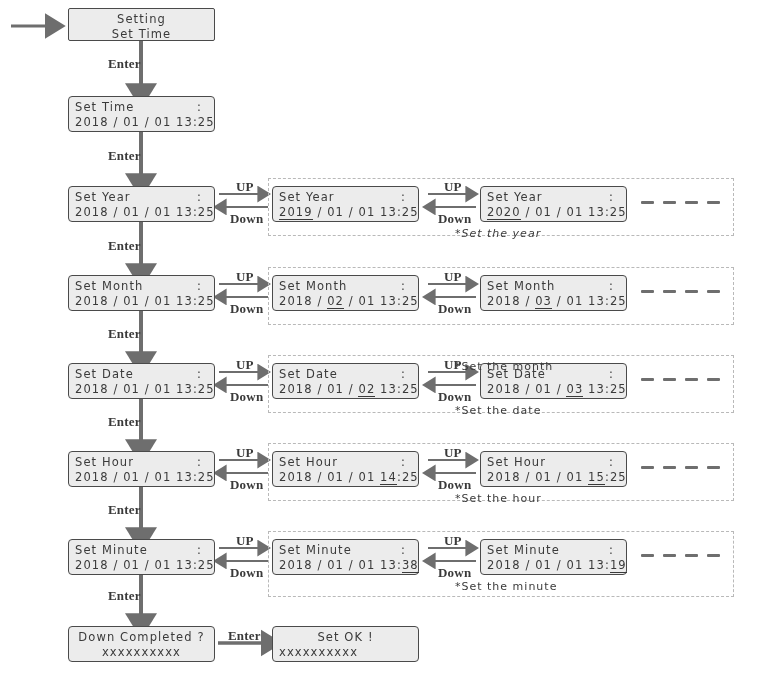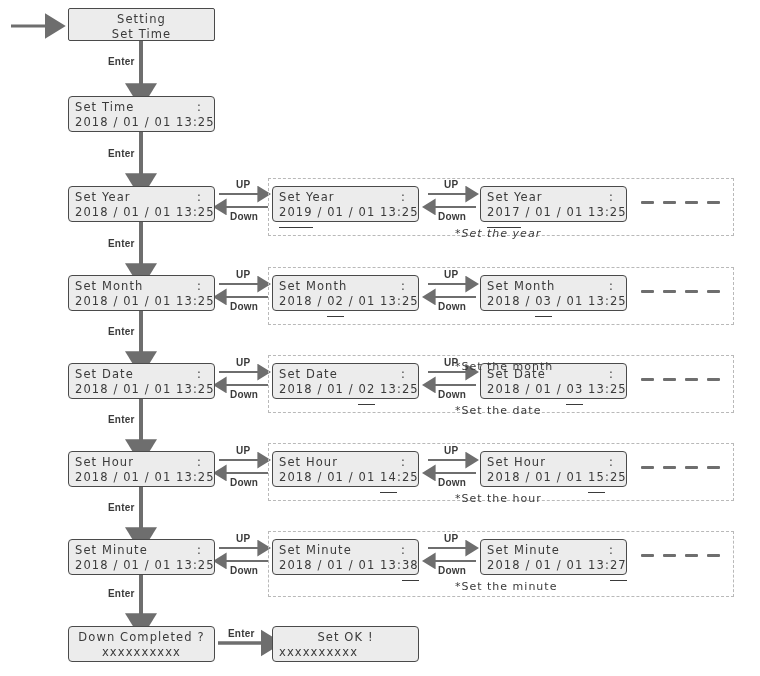--- a/index.html
+++ b/index.html
@@ -35,35 +35,35 @@
   .lcd .ln1{top:3px;}
   .lcd .ln2{top:18px;}
   .lcd .colon{position:absolute;right:6px;top:0;}
   .lcd.center .ln{text-align:center;}
 
   .lcd.hdr{
     border-radius:2px;
     border-width:1.7px;
   }
   .lcd.hdr .ln{text-align:center;}
-  .lcd .ln2 .u{ border-bottom:1.3px solid #3a3a3a; padding-bottom:8px; }
+  .lcd .ln2 .u{ border-bottom:1.3px solid #3a3a3a; padding-bottom:0px; }
 
   
   .group{
     position:absolute;
     box-sizing:border-box;
     border:1.2px dashed #b9b9b9;
     background:transparent;
   }
 
   
   .lbl{
     position:absolute;
-    font-family:Liberation Sans, sans-serif;
-    font-size:10px;
+    font-family:Liberation Serif, serif;
+    font-size:13px;
     font-weight:bold;
     color:#3a3a3a;
     white-space:nowrap;
     letter-spacing:0.2px;
   }
   .note{
     position:absolute;
     font-size:11px;
     color:#3a3a3a;
     white-space:nowrap;
@@ -218,21 +218,21 @@
     <div class="ln ln1" style="text-align:center;">Set OK !</div>
     <div class="ln ln2">xxxxxxxxxx</div>
   </div>
 
   <div class="lcd" style="left:272px;top:186px;width:147px;height:36px;">
     <div class="ln ln1"><span>Set Year</span><span class="colon">:</span></div>
     <div class="ln ln2"><span></span><span class="u">2019</span><span> / 01 / 01  13:25</span></div>
   </div>
   <div class="lcd" style="left:480px;top:186px;width:147px;height:36px;">
     <div class="ln ln1"><span>Set Year</span><span class="colon">:</span></div>
-    <div class="ln ln2"><span></span><span class="u">2017</span><span> / 01 / 01  13:25</span></div>
+    <div class="ln ln2"><span></span><span class="u">2020</span><span> / 01 / 01  13:25</span></div>
   </div>
 
   <div class="lcd" style="left:272px;top:275px;width:147px;height:36px;">
     <div class="ln ln1"><span>Set Month</span><span class="colon">:</span></div>
     <div class="ln ln2"><span>2018 / </span><span class="u">02</span><span> / 01  13:25</span></div>
   </div>
   <div class="lcd" style="left:480px;top:275px;width:147px;height:36px;">
     <div class="ln ln1"><span>Set Month</span><span class="colon">:</span></div>
     <div class="ln ln2"><span>2018 / </span><span class="u">03</span><span> / 01  13:25</span></div>
   </div>
@@ -254,21 +254,21 @@
     <div class="ln ln1"><span>Set Hour</span><span class="colon">:</span></div>
     <div class="ln ln2"><span>2018 / 01 / 01  </span><span class="u">15</span><span>:25</span></div>
   </div>
 
   <div class="lcd" style="left:272px;top:539px;width:147px;height:36px;">
     <div class="ln ln1"><span>Set Minute</span><span class="colon">:</span></div>
     <div class="ln ln2"><span>2018 / 01 / 01  13:</span><span class="u">38</span><span></span></div>
   </div>
   <div class="lcd" style="left:480px;top:539px;width:147px;height:36px;">
     <div class="ln ln1"><span>Set Minute</span><span class="colon">:</span></div>
-    <div class="ln ln2"><span>2018 / 01 / 01  13:</span><span class="u">27</span><span></span></div>
+    <div class="ln ln2"><span>2018 / 01 / 01  13:</span><span class="u">19</span><span></span></div>
   </div>
 
   <div class="dashes" style="left:641px;top:201px;">
       <i></i>
       <i></i>
       <i></i>
       <i></i>
     </div>
   <div class="dashes" style="left:641px;top:290px;">
       <i></i>

